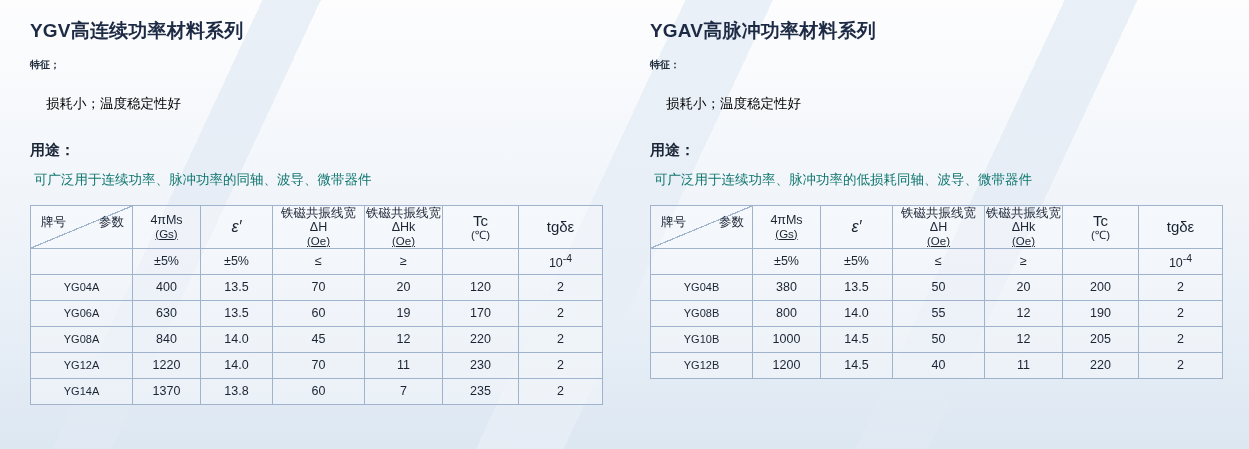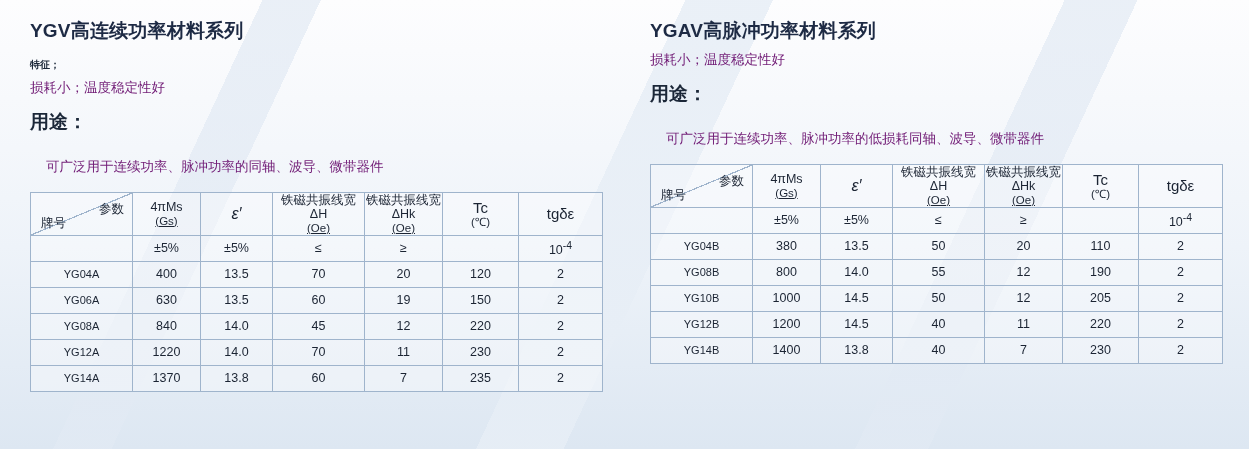--- a/index.html
+++ b/index.html
@@ -42,36 +42,36 @@
   }
   .feat-label {
     font-size: 10px;
     font-weight: bold;
     color: #1b2738;
     margin: 0;
     padding: 14px 0 0 12px;
   }
   .feat-text {
     font-size: 13.5px;
-    color: #701a75;
-    margin: 0;
+    color: #000000;
+    margin: 16px;
     padding: 7px 0 0 12px;
     font-family: Liberation Mono, monospace;
   }
   .use-label {
-    font-size: 19px;
+    font-size: 15px;
     font-weight: bold;
     color: #1b2738;
     margin: 0;
     padding: 12px 0 0 12px;
   }
   .use-text {
     font-size: 13.5px;
-    color: #701a75;
-    margin: 16px;
+    color: #0f766e;
+    margin: 4px;
     padding: 7px 0 0 12px;
   }
 
   table.spec {
     border-collapse: collapse;
     margin: 16px 0 0 12px;
     width: 572px;
     table-layout: fixed;
     background: rgba(255,255,255,0.35);
   }
@@ -125,21 +125,21 @@
   .corner .p1 {
     position: absolute;
     right: 8px;
     top: 9px;
     font-size: 12.5px;
     text-align: right;
   }
   .corner .p2 {
     position: absolute;
     left: 10px;
-    bottom: 5px;
+    bottom: 19px;
     font-size: 12.5px;
   }
   .tol-row td {
     height: 24px;
     font-size: 12px;
   }
   .data-row td {
     height: 25.5px;
   }
   .data-row td:first-child {
@@ -214,21 +214,21 @@
         <td>20</td>
         <td>120</td>
         <td>2</td>
       </tr>
       <tr class="data-row">
         <td>YG06A</td>
         <td>630</td>
         <td>13.5</td>
         <td>60</td>
         <td>19</td>
-        <td>150</td>
+        <td>170</td>
         <td>2</td>
       </tr>
       <tr class="data-row">
         <td>YG08A</td>
         <td>840</td>
         <td>14.0</td>
         <td>45</td>
         <td>12</td>
         <td>220</td>
         <td>2</td>
@@ -250,20 +250,21 @@
         <td>7</td>
         <td>235</td>
         <td>2</td>
       </tr>
     </tbody>
   </table>
 </div>
 
 <div class="col col-right">
   <h1 class="title">YGAV高脉冲功率材料系列</h1>
+  <p class="feat-label">特征：</p>
   <p class="feat-text">损耗小；温度稳定性好</p>
   <p class="use-label">用途：</p>
   <p class="use-text">可广泛用于连续功率、脉冲功率的低损耗同轴、波导、微带器件</p>
 
   <table class="spec">
     <colgroup>
       <col style="width:102px">
         <col style="width:68px">
         <col style="width:72px">
       <col style="width:92px">
@@ -307,21 +308,21 @@
         <td>≥</td>
         <td></td>
         <td>10<sup>-4</sup></td>
       </tr>
       <tr class="data-row">
         <td>YG04B</td>
         <td>380</td>
         <td>13.5</td>
         <td>50</td>
         <td>20</td>
-        <td>110</td>
+        <td>200</td>
         <td>2</td>
       </tr>
       <tr class="data-row">
         <td>YG08B</td>
         <td>800</td>
         <td>14.0</td>
         <td>55</td>
         <td>12</td>
         <td>190</td>
         <td>2</td>
@@ -337,24 +338,15 @@
       </tr>
       <tr class="data-row">
         <td>YG12B</td>
         <td>1200</td>
         <td>14.5</td>
         <td>40</td>
         <td>11</td>
         <td>220</td>
         <td>2</td>
       </tr>
-      <tr class="data-row">
-        <td>YG14B</td>
-        <td>1400</td>
-        <td>13.8</td>
-        <td>40</td>
-        <td>7</td>
-        <td>230</td>
-        <td>2</td>
-      </tr>
     </tbody>
   </table>
 </div>
 
 </body></html>

